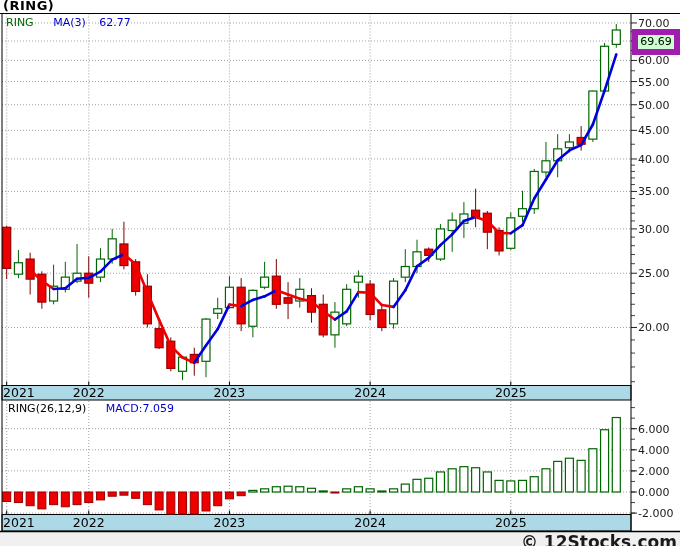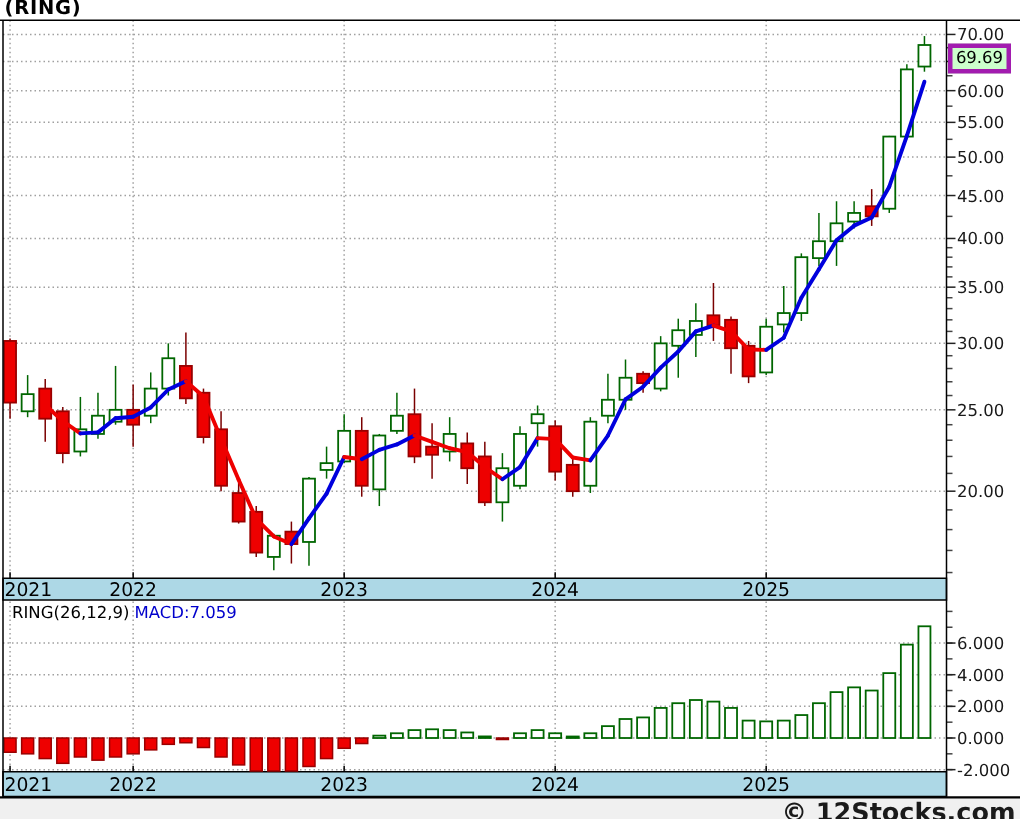--- a/index.html
+++ b/index.html
@@ -5,23 +5,23 @@
   html,body{margin:0;padding:0;background:#fff;}
   .stage{position:relative;width:680px;height:546px;background:#ffffff;
          font-family:"DejaVu Sans",sans-serif;overflow:hidden;}
   svg{position:absolute;left:0;top:0;}
   .title{position:absolute;left:3px;top:-2px;font-size:13px;font-weight:bold;color:#000;letter-spacing:.5px;}
   .legend{position:absolute;left:6px;top:16px;font-size:11px;white-space:nowrap;}
   .legend .sym{color:#006600;}
   .legend .blue{color:#0000cc;margin-left:16px;}
   .legend .bluev{color:#0000cc;margin-left:10px;}
   .macdhdr{position:absolute;left:8px;top:402px;font-size:11px;white-space:nowrap;color:#000;}
-  .macdhdr .blue{color:#0000cc;margin-left:0;}
+  .macdhdr .blue{color:#0000cc;margin-left:16px;}
   .badge{position:absolute;left:632px;top:29px;width:36px;height:14px;background:#ccffcc;
-         border:3px solid #a21caf;font-size:11px;line-height:14px;text-align:center;color:#000;}
+         border:6px solid #a21caf;font-size:11px;line-height:14px;text-align:center;color:#000;}
   .wm{position:absolute;right:3px;top:532px;font-size:17px;color:#1a1a1a;font-weight:600;}
 </style>
 </head>
 <body>
 
 <div class="stage">
   <svg id="chart" width="680" height="546">
       <rect x="0" y="532" width="680" height="14" fill="#f0f0f0"></rect>
       <g>
         <line x1="2" y1="22.960746467482522" x2="631" y2="22.960746467482522" stroke="#a0a0a0" stroke-width="1" stroke-dasharray="1 2"></line>
@@ -366,20 +366,25 @@
       <g>
         <line x1="0" y1="13.5" x2="680" y2="13.5" stroke="#000000" stroke-width="1"></line>
         <line x1="2" y1="13.5" x2="2" y2="531" stroke="#000000" stroke-width="1"></line>
         <line x1="631" y1="13.5" x2="631" y2="531" stroke="#000000" stroke-width="1"></line>
         <line x1="0" y1="531.5" x2="680" y2="531.5" stroke="#000000" stroke-width="1.5"></line>
       </g>
     </svg>
 
   <div class="title">(RING)</div>
 
+  <div class="legend">
+    <span class="sym">RING</span>
+    <span class="blue">MA(3)</span>
+    <span class="bluev">62.77</span>
+  </div>
 
   <div class="macdhdr">
     <span>RING(26,12,9)</span>
     <span class="blue">MACD:7.059</span>
   </div>
 
   <div class="badge">69.69</div>
 
   <div class="wm">© 12Stocks.com</div>
 </div>

